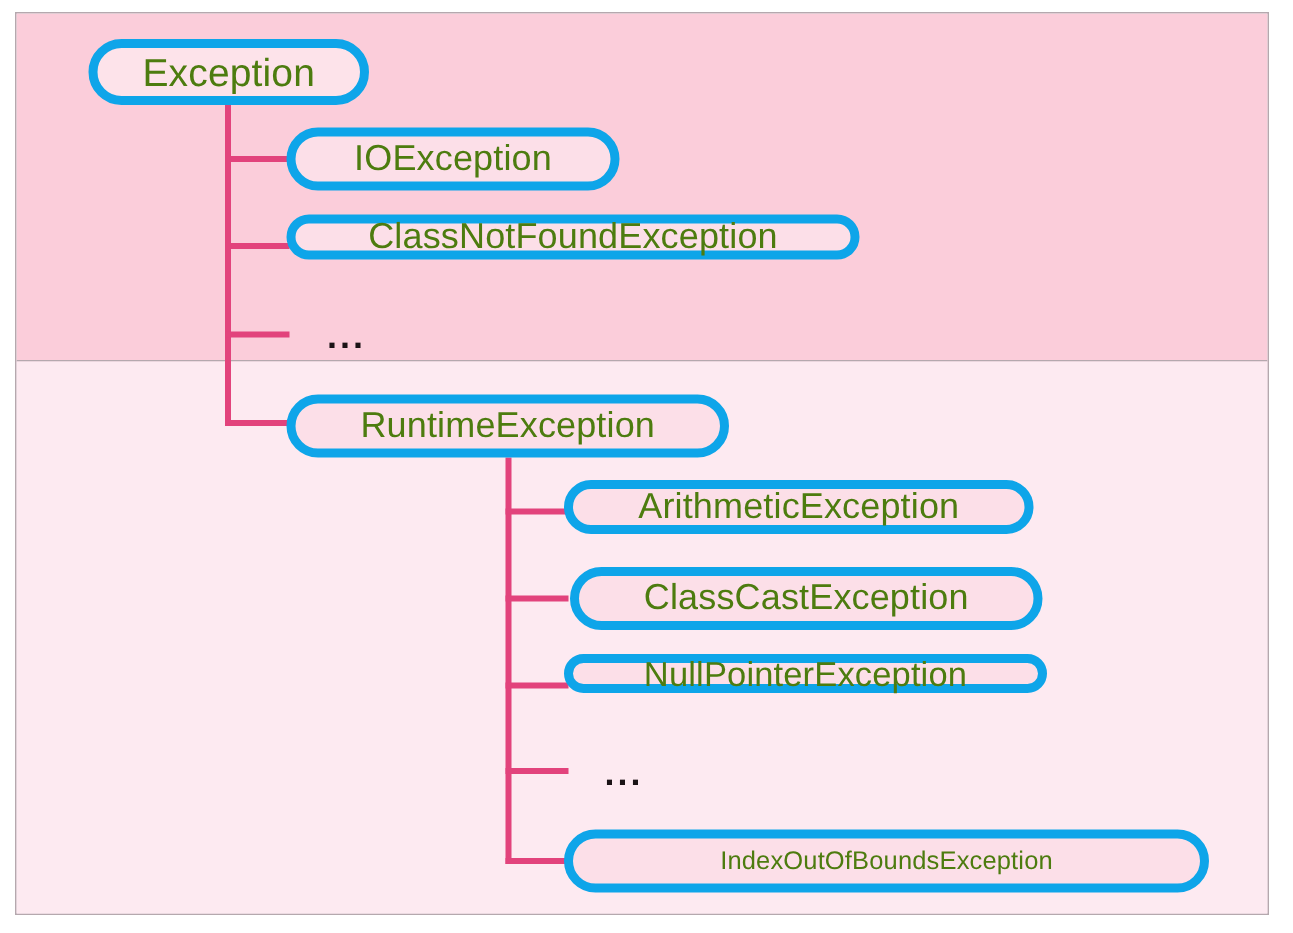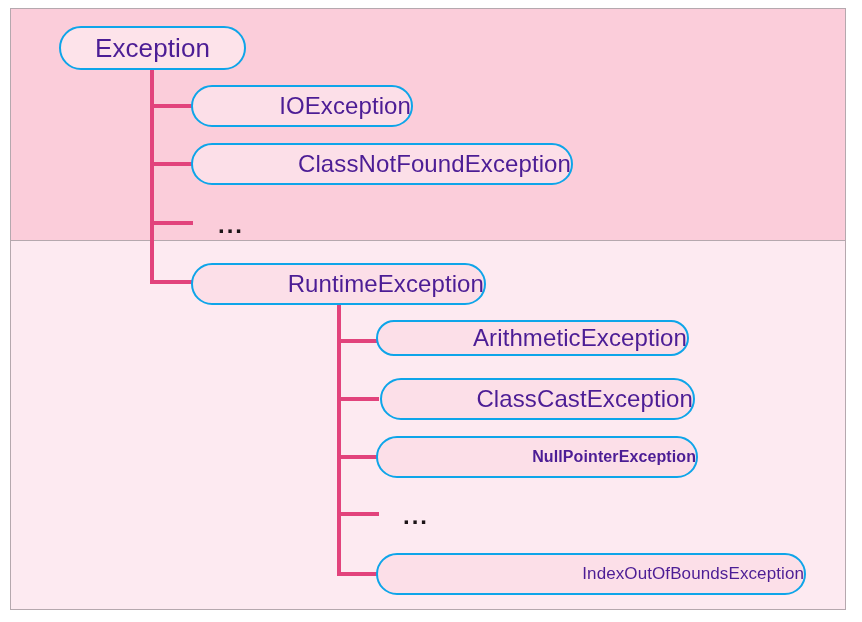--- a/index.html
+++ b/index.html
@@ -55,31 +55,31 @@
     position: absolute;
     background: #e2437c;
   }
   .conn-v { width: 4px; }
   .conn-h { height: 4px; }
 
   
   .node {
     position: absolute;
     box-sizing: border-box;
-    border: 2px solid #0ea5e9;
+    border: 6px solid #0ea5e9;
     border-radius: 999px;
     background: #fde3ea;
-    color: #4c1d95;
+    color: #4d7c0f;
     display: flex;
     align-items: center;
     justify-content: center;
     white-space: nowrap;
     letter-spacing: 0.1px;
   }
-  .node-sm { background: #fcdfe8; justify-content: flex-end; }
+  .node-sm { background: #fcdfe8; }
 
   
   .ellipsis {
     position: absolute;
     color: #1b1316;
     font-weight: 700;
     letter-spacing: 2px;
     line-height: 1;
     white-space: nowrap;
   }
@@ -107,39 +107,39 @@
     <div class="conn conn-h" style="left:326px; top:563px; width:42px;"></div>
 
     <div class="node" style="left:48px; top:17px; width:187px; height:44px; font-size:26px;">
       <span>Exception</span>
     </div>
 
     <div class="node node-sm" style="left:180px; top:76px; width:222px; height:42px; font-size:24px;">
       <span>IOException</span>
     </div>
 
-    <div class="node node-sm" style="left:180px; top:134px; width:382px; height:42px; font-size:24px;">
+    <div class="node node-sm" style="left:180px; top:134px; width:382px; height:30px; font-size:24px;">
       <span>ClassNotFoundException</span>
     </div>
 
     <div class="ellipsis" style="left:207px; top:204px; font-size:24px;">...</div>
 
     <div class="node node-sm" style="left:180px; top:254px; width:295px; height:42px; font-size:24px;">
       <span>RuntimeException</span>
     </div>
 
     <div class="node node-sm" style="left:365px; top:311px; width:313px; height:36px; font-size:24px;">
       <span>ArithmeticException</span>
     </div>
 
     <div class="node node-sm" style="left:369px; top:369px; width:315px; height:42px; font-size:24px;">
       <span>ClassCastException</span>
     </div>
 
-    <div class="node node-sm" style="left:365px; top:427px; width:322px; height:42px; font-size:16px;font-weight:bold;">
+    <div class="node node-sm" style="left:365px; top:427px; width:322px; height:26px; font-size:23px;">
       <span>NullPointerException</span>
     </div>
 
     <div class="ellipsis" style="left:392px; top:495px; font-size:24px;">...</div>
 
     <div class="node node-sm" style="left:365px; top:544px; width:430px; height:42px; font-size:17px;">
       <span>IndexOutOfBoundsException</span>
     </div>
 
   </div>

